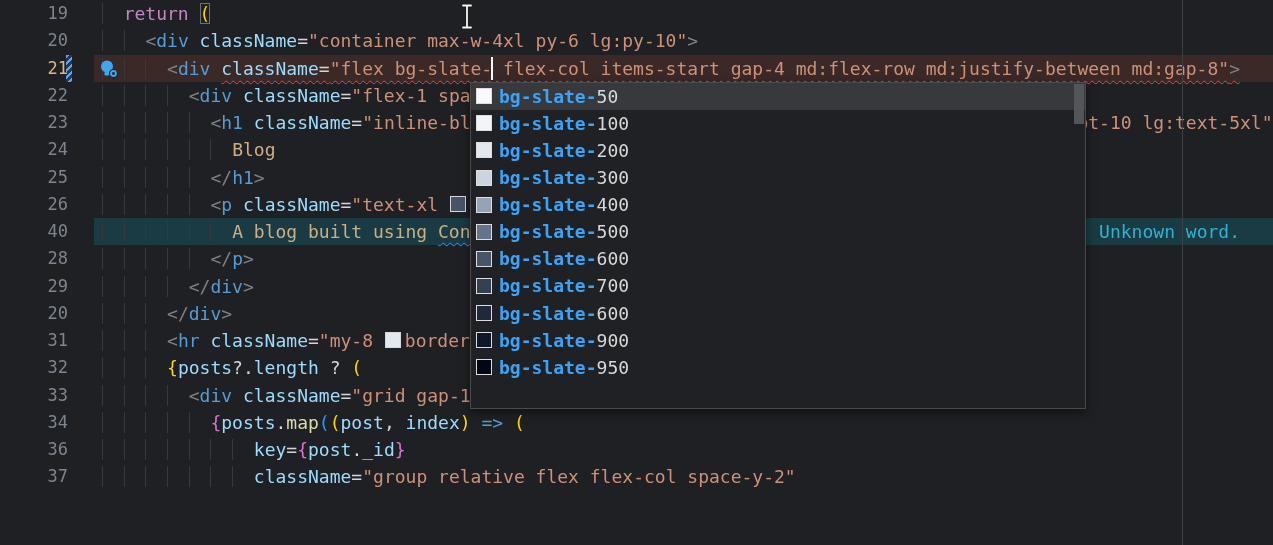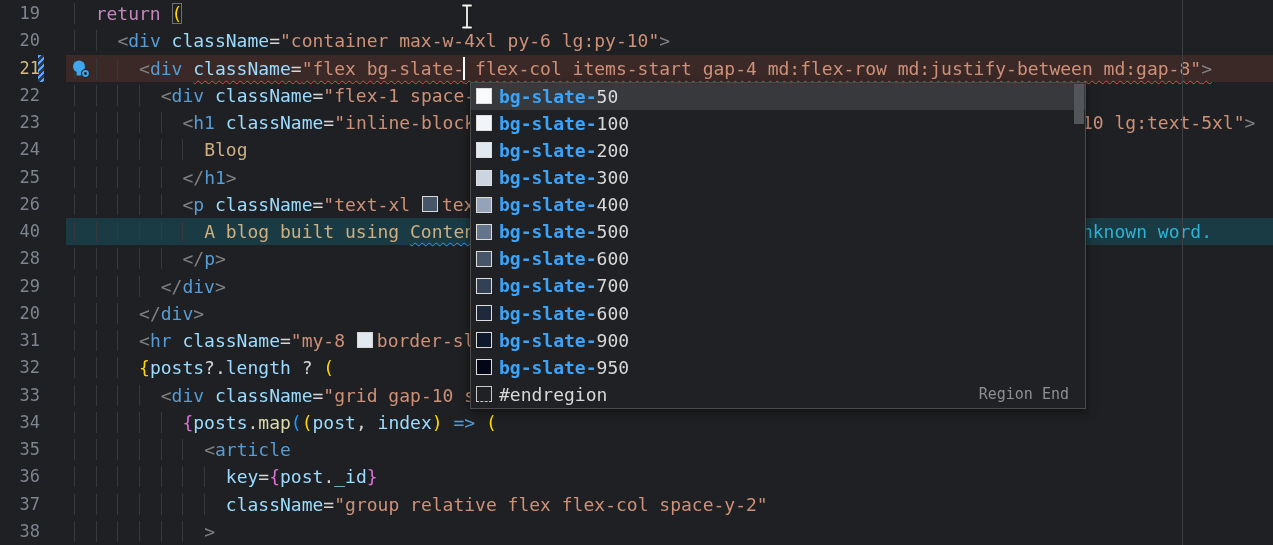--- a/index.html
+++ b/index.html
@@ -1,21 +1,21 @@
 <!DOCTYPE html>
 <html style="--c-editor_bg: #1f2023; --c-line_num: #7d8590; --c-line_num_active: #d7ba7d; --c-indent_guide: #37383b; --c-ruler: #3e3f42; --c-caret: #ffffff; --c-error_line_bg: #3b2928; --c-info_line_bg: #1a3b43; --c-squiggle_error: #e34c4c; --c-squiggle_info: #3794ff; --c-suggest_bg: #202124; --c-suggest_border: #4b4b4b; --c-suggest_selected_bg: #37393d; --c-suggest_match: #3ba3f8; --c-suggest_text: #d8d8d8; --c-suggest_detail: #8f8f8f; --c-tag: #569cd6; --c-pt: #808080; --c-at: #9cdcfe; --c-op: #d4d4d4; --c-st: #ce9178; --c-kw: #c586c0; --c-tx: #cdaf82; --c-b1: #ffd700; --c-b2: #da70d6; --c-b3: #179fff; --c-fn: #dcdcaa; --c-vr: #9cdcfe; --c-ms: #2eb3d4; --c-ar: #569cd6;"><head>
 <meta charset="utf-8">
 <style>
   html,body{margin:0;padding:0;background:#151515;}
   #stage{position:relative;width:1273px;height:545px;overflow:hidden;
          background:var(--c-editor_bg);font-family:"DejaVu Sans Mono","Liberation Mono",monospace;}
   
   #lines{position:absolute;left:0;top:0;width:100%;}
   .line{display:flex;height:27.25px;line-height:27.25px;font-size:18px;}
-  .gutter{width:66px;flex:0 0 66px;position:relative;color:var(--c-line_num);}
+  .gutter{width:66px;flex:0 0 66px;position:relative;color:var(--c-line_num);margin-left:28px;}
   .gutter .num{display:block;text-align:right;padding-right:26px;font-size:17px;}
   .gutter .num.active{color:var(--c-line_num_active);}
   .modbar{position:absolute;left:38px;top:0;width:6px;height:27.25px;
           background:repeating-linear-gradient(135deg,#58a6ff 0 2.5px,rgba(88,166,255,.18) 2.5px 5px);}
   .content{flex:1;padding-left:8px;white-space:pre;position:relative;}
   .content.bg-error{background:var(--c-error_line_bg);}
   .content.bg-info{background:var(--c-info_line_bg);}
   .guide{background:linear-gradient(to right,var(--c-indent_guide) 1px,transparent 1px);}
   .sq-red{text-decoration:underline wavy var(--c-squiggle_error) 1px;text-underline-offset:5px;}
   .sq-blue{text-decoration:underline wavy var(--c-squiggle_info) 1px;text-underline-offset:4px;}
@@ -145,41 +145,29 @@
         <div class="content"><span class="guide">  </span><span class="guide">  </span><span class="guide">  </span><span class="guide">  </span><span style="color: rgb(128, 128, 128);">&lt;</span><span style="color: rgb(86, 156, 214);">div</span><span style="color: rgb(212, 212, 212);"> </span><span style="color: rgb(156, 220, 254);">className</span><span style="color: rgb(212, 212, 212);">=</span><span style="color: rgb(206, 145, 120);">"grid gap-10 sm:grid-cols-2"</span><span style="color: rgb(128, 128, 128);">&gt;</span></div>
       </div>
       <div class="line">
         <div class="gutter">
           <span class="num">34</span>
         </div>
         <div class="content"><span class="guide">  </span><span class="guide">  </span><span class="guide">  </span><span class="guide">  </span><span class="guide">  </span><span style="color: rgb(218, 112, 214);">{</span><span style="color: rgb(156, 220, 254);">posts</span><span style="color: rgb(212, 212, 212);">.</span><span style="color: rgb(220, 220, 170);">map</span><span style="color: rgb(23, 159, 255);">(</span><span style="color: rgb(255, 215, 0);">(</span><span style="color: rgb(156, 220, 254);">post</span><span style="color: rgb(212, 212, 212);">, </span><span style="color: rgb(156, 220, 254);">index</span><span style="color: rgb(255, 215, 0);">)</span><span style="color: rgb(212, 212, 212);"> </span><span style="color: rgb(86, 156, 214);">=&gt;</span><span style="color: rgb(212, 212, 212);"> </span><span style="color: rgb(255, 215, 0);">(</span></div>
       </div>
       <div class="line">
         <div class="gutter">
-          <span class="num">35</span>
-        </div>
-        <div class="content"><span class="guide">  </span><span class="guide">  </span><span class="guide">  </span><span class="guide">  </span><span class="guide">  </span><span class="guide">  </span><span style="color: rgb(128, 128, 128);">&lt;</span><span style="color: rgb(86, 156, 214);">article</span></div>
-      </div>
-      <div class="line">
-        <div class="gutter">
           <span class="num">36</span>
         </div>
         <div class="content"><span class="guide">  </span><span class="guide">  </span><span class="guide">  </span><span class="guide">  </span><span class="guide">  </span><span class="guide">  </span><span class="guide">  </span><span style="color: rgb(156, 220, 254);">key</span><span style="color: rgb(212, 212, 212);">=</span><span style="color: rgb(218, 112, 214);">{</span><span style="color: rgb(156, 220, 254);">post</span><span style="color: rgb(212, 212, 212);">.</span><span style="color: rgb(156, 220, 254);">_id</span><span style="color: rgb(218, 112, 214);">}</span></div>
       </div>
       <div class="line">
         <div class="gutter">
           <span class="num">37</span>
         </div>
         <div class="content"><span class="guide">  </span><span class="guide">  </span><span class="guide">  </span><span class="guide">  </span><span class="guide">  </span><span class="guide">  </span><span class="guide">  </span><span style="color: rgb(156, 220, 254);">className</span><span style="color: rgb(212, 212, 212);">=</span><span style="color: rgb(206, 145, 120);">"group relative flex flex-col space-y-2"</span></div>
-      </div>
-      <div class="line">
-        <div class="gutter">
-          <span class="num">38</span>
-        </div>
-        <div class="content"><span class="guide">  </span><span class="guide">  </span><span class="guide">  </span><span class="guide">  </span><span class="guide">  </span><span class="guide">  </span><span style="color: rgb(128, 128, 128);">&gt;</span></div>
       </div>
     </div>
   <div id="ruler"></div>
   <div id="suggest">
       <div class="srow selected">
         <span class="sicon color" style="background: rgb(248, 250, 252);"></span>
         <span class="smatch">bg-slate-</span>
         <span class="srest">50</span>
       </div>
       <div class="srow">
@@ -224,25 +212,20 @@
       </div>
       <div class="srow">
         <span class="sicon color" style="background: rgb(15, 23, 42);"></span>
         <span class="smatch">bg-slate-</span>
         <span class="srest">900</span>
       </div>
       <div class="srow">
         <span class="sicon color" style="background: rgb(2, 6, 23);"></span>
         <span class="smatch">bg-slate-</span>
         <span class="srest">950</span>
-      </div>
-      <div class="srow">
-        <span class="sicon region"></span>
-        <span class="srest">#endregion</span>
-        <span class="sdetail">Region End</span>
       </div>
       <div id="sb-thumb"></div>
     </div>
   <div id="mouse">
     <svg width="16" height="27" viewBox="0 0 16 27">
       <g stroke="#1c1c1c" stroke-width="4" fill="none" stroke-linecap="round">
         <path d="M8 3 V24"></path>
           <path d="M4 2.5 H12"></path>
           <path d="M4 24.5 H12"></path>
       </g>

